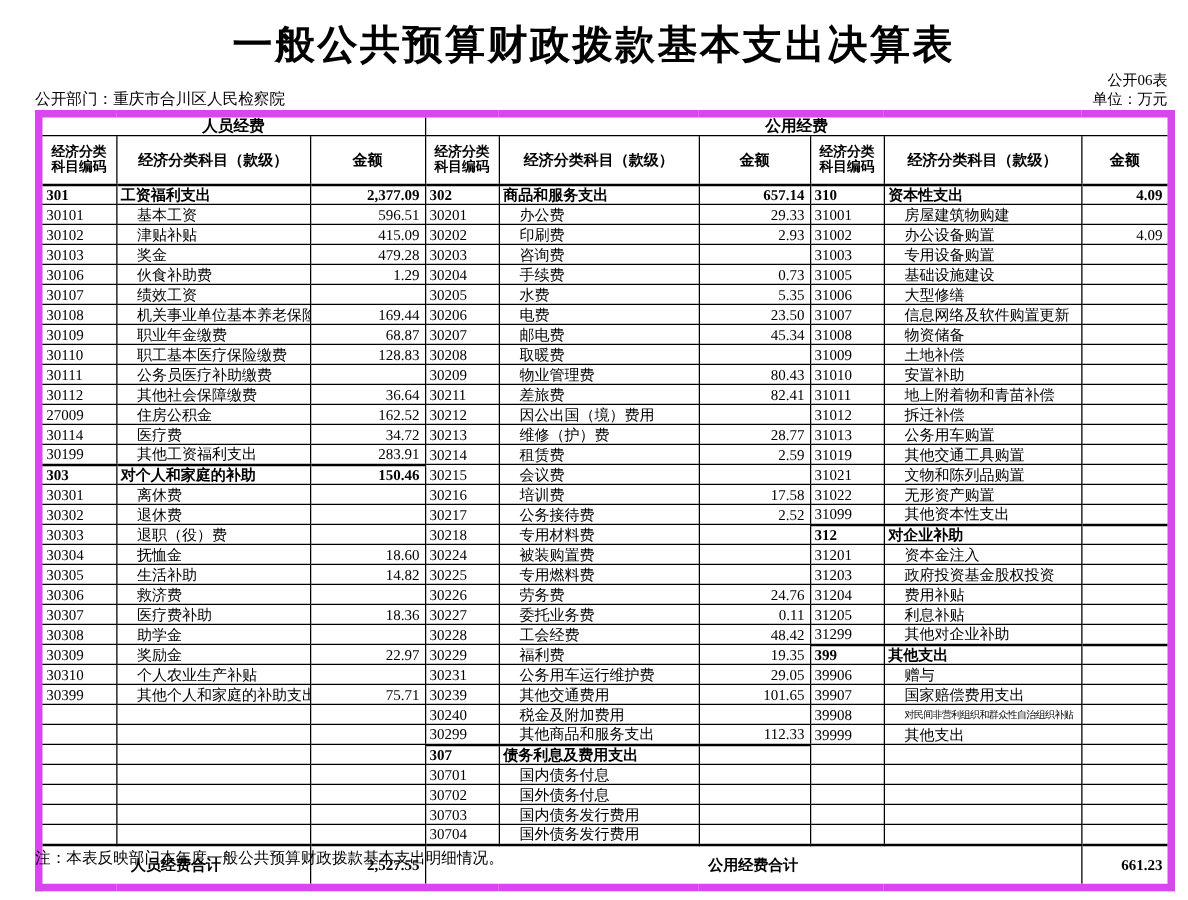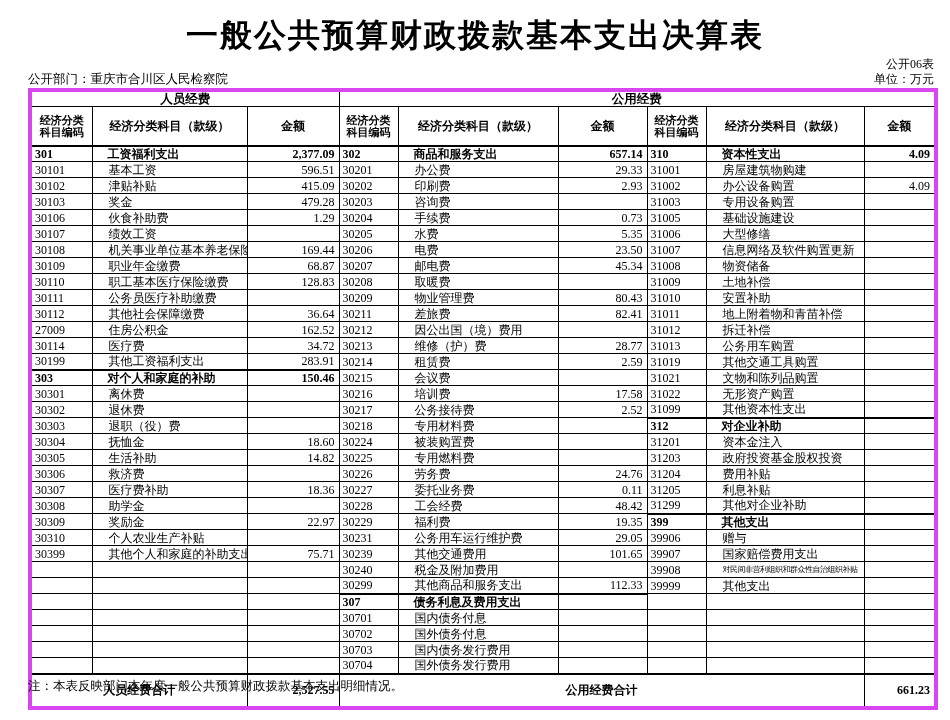--- a/index.html
+++ b/index.html
@@ -9,27 +9,27 @@
   .title { position:absolute; top:14px; left:0; width:100%; text-align:center;
            font-size:32px; font-weight:bold; letter-spacing:2px; }
   .sheet-no { position:absolute; top:56px; right:16px; font-size:12px; }
   .unit { position:absolute; top:71px; right:16px; font-size:12px; }
   .dept { position:absolute; top:71px; left:28px; font-size:12.5px;
           border-bottom:1px solid #6d28d9; padding:0 14px 1px 0; }
   table { position:absolute; top:88px; left:28px; width:906px;
           border-collapse:collapse; table-layout:fixed; }
   th, td { border:1px solid #000; padding:0 3px; overflow:hidden;
            white-space:nowrap; font-size:12px; line-height:14px; height:16px; }
-  table { border:4px solid #d946ef; }
+  table { border:6px solid #d946ef; }
   thead th { text-align:center; font-weight:bold; }
   th.sec { height:15px; font-size:12.5px; }
   th.codeh { white-space:pre-line; font-size:11px; line-height:12px; height:39px; }
   td.code { text-align:left; }
   td.name { text-align:left; padding-left:16px; }
-  td.name.cat { padding-left:15px; }
+  td.name.cat { padding-left:3px; }
   td.amt { text-align:right; padding-right:4px; }
   .b { font-weight:bold; }
   .bt { border-top:2px solid #000; }
   .sm { font-size:8px; letter-spacing:-0.5px; }
   tfoot td { border-top:2px solid #000; font-weight:bold; height:34px;margin-top:36px; }
   tfoot td.tot-label { text-align:center; }
   .note { position:absolute; top:678px; left:28px; font-size:12.5px; }
 </style>
 </head>
 <body>

